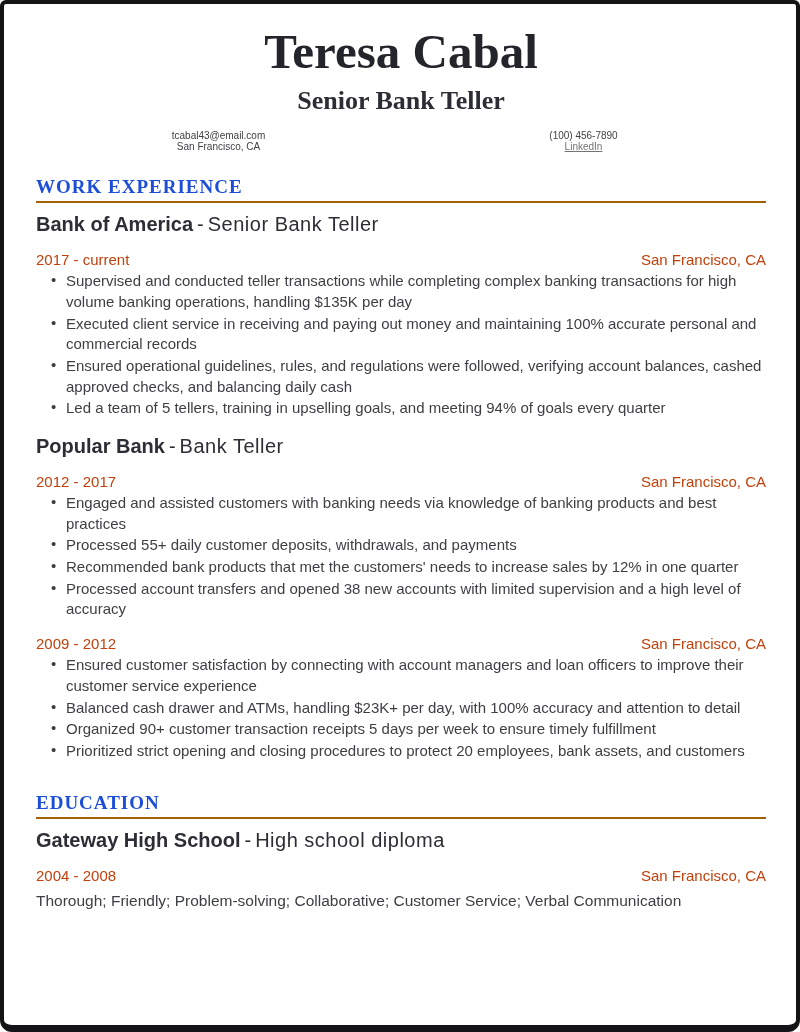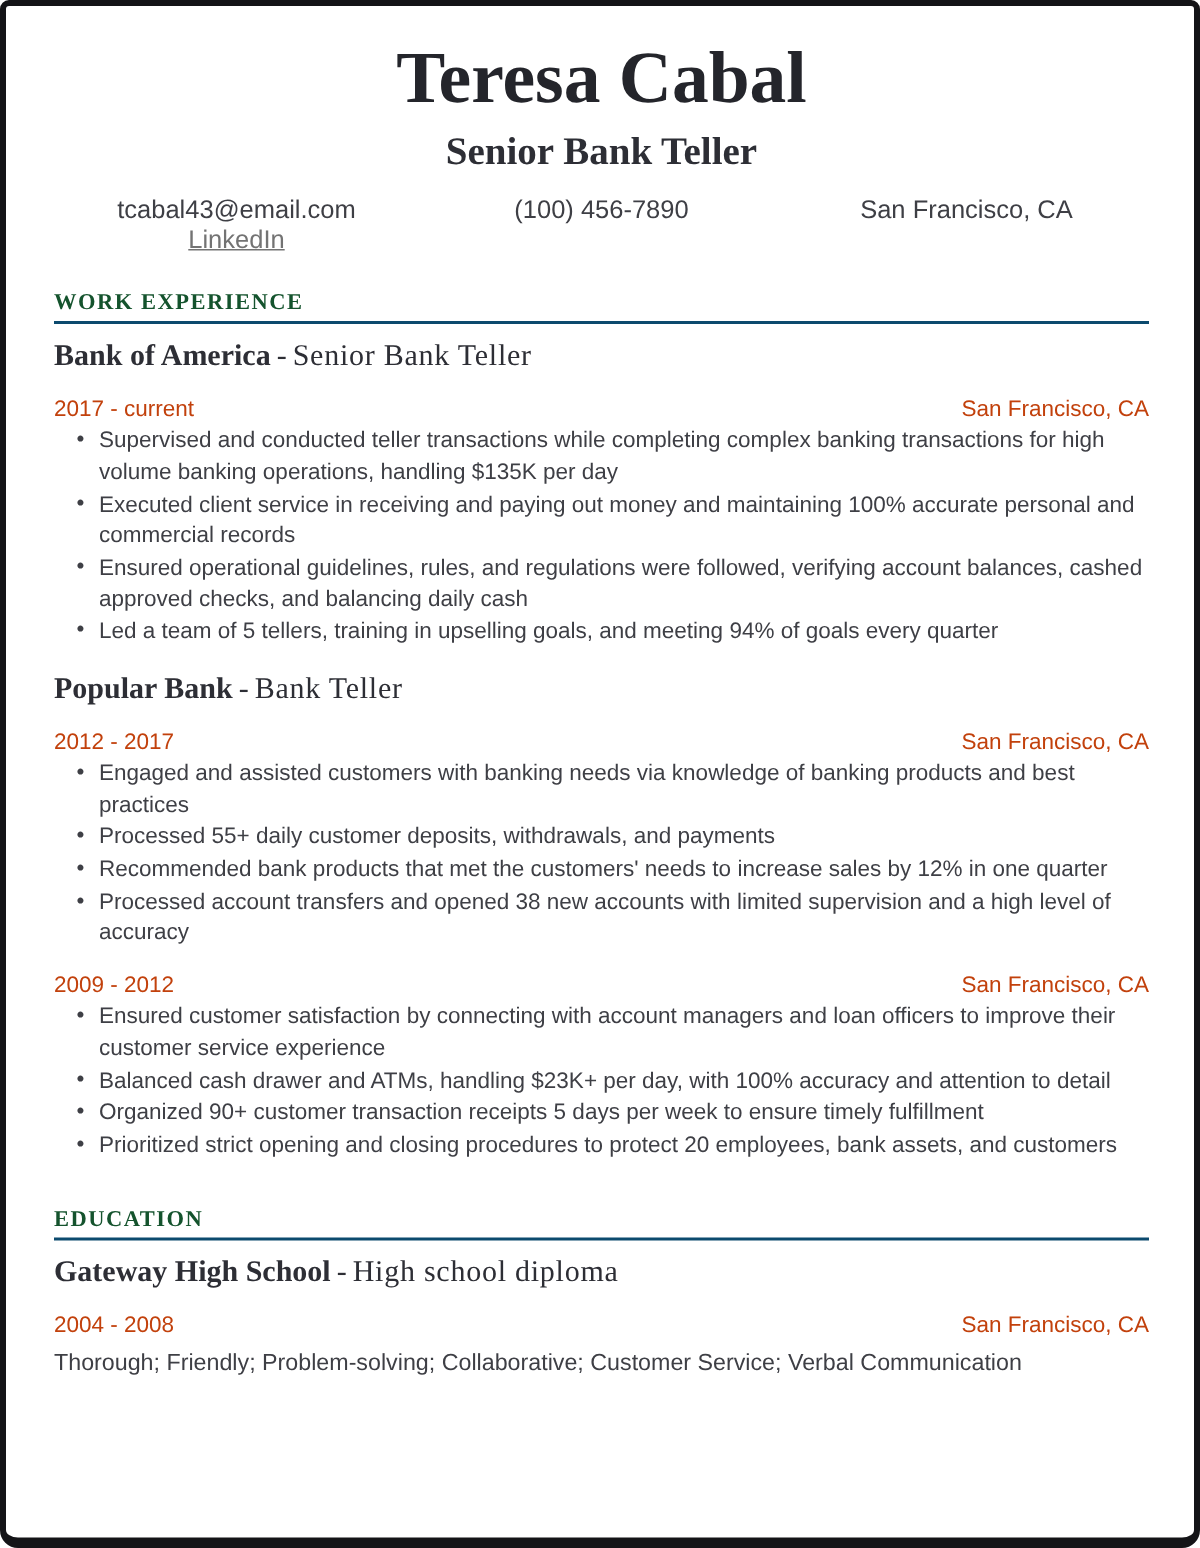--- a/index.html
+++ b/index.html
@@ -26,41 +26,41 @@
     color: #24252b; line-height: 1.15;
   }
   .subtitle {
     font-family: "Liberation Serif", serif;
     font-size: 26px; font-weight: 700;
     color: #2d2e35; margin-top: 6px; line-height: 1.15;
   }
   .contact-row {
     margin-top: 14px;
     display: grid;
-    grid-template-columns: 1fr 1fr 1fr;
+    grid-template-columns: 1fr 1fr;
     align-items: center;
-    font-size: 17px; color: #3e3f45;
+    font-size: 10px; color: #3e3f45;
   }
   .contact-item { text-align: center; white-space: nowrap; }
   .contact-link { color: #737373; text-decoration: underline; cursor: pointer; }
   
   .section-heading {
     font-family: "Liberation Serif", serif;
-    font-size: 15px; font-weight: 700;
+    font-size: 19px; font-weight: 700;
     letter-spacing: 1px;
-    color: #14532d;
-    border-bottom: 2px solid #0c4a6e;
+    color: #1d4ed8;
+    border-bottom: 2px solid #a16207;
     padding-bottom: 3px;
   }
   .section-heading.work { margin-top: 24px; }
   .section-heading.education { margin-top: 30px; }
   .section-heading.skills { margin-top: 28px; }
   
   .entry-title {
-    font-family: Liberation Serif, serif;
+    font-family: Liberation Sans, sans-serif;
     font-size: 20px; color: #2d2e35;
     margin-top: 9px; line-height: 1.2;
   }
   .entry-title .company { font-weight: 700; }
   .entry-title .sep { font-weight: 400; padding: 0 4px; }
   .entry-title .role { font-weight: 400; letter-spacing: 0.5px; }
   .entry-title.later { margin-top: 15px; }
   .meta-row {
     display: flex; justify-content: space-between;
     font-size: 15px; color: #c2410c;

